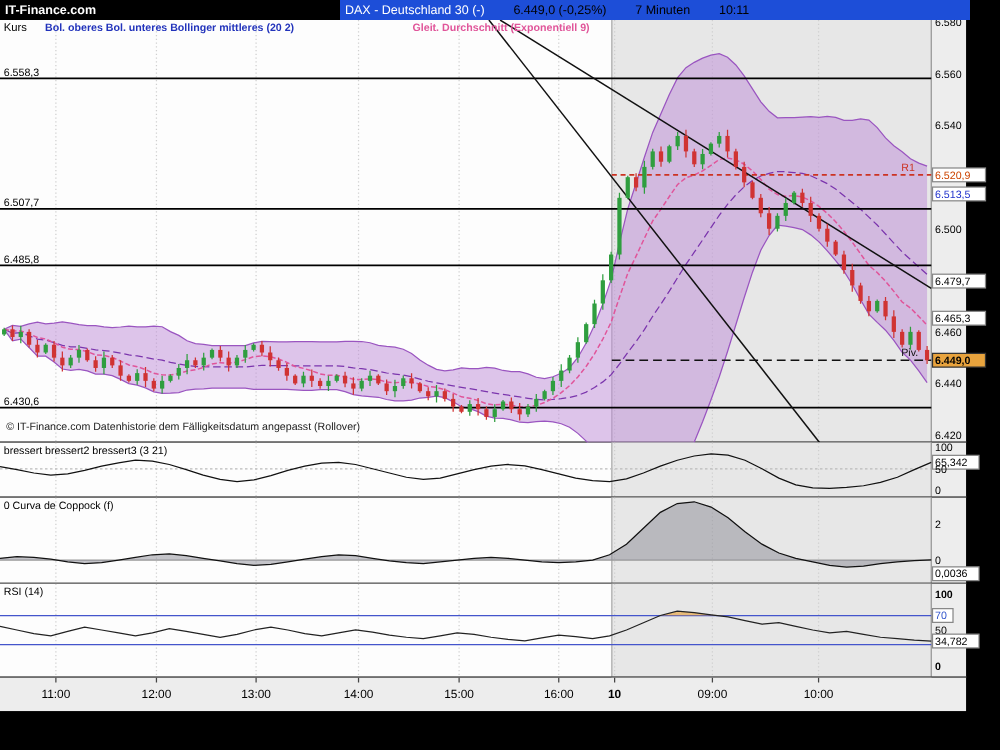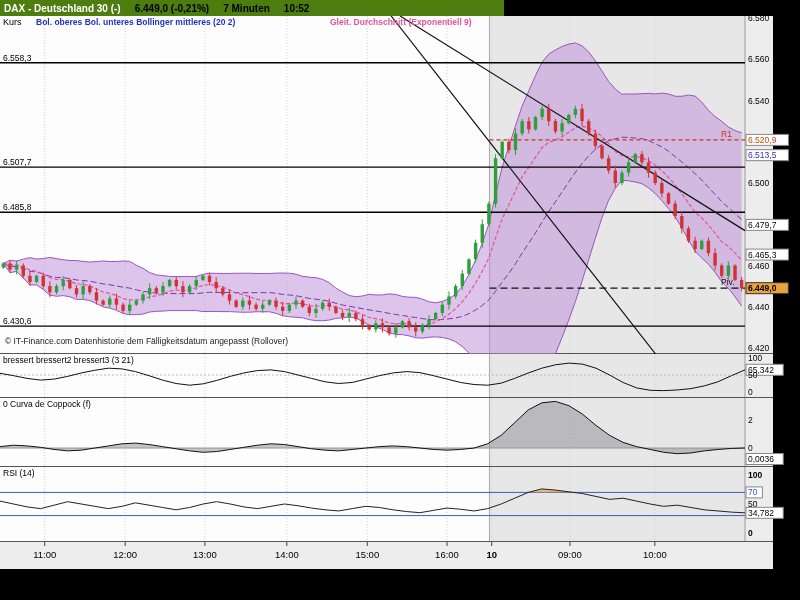--- a/index.html
+++ b/index.html
@@ -1,35 +1,36 @@
 <!DOCTYPE html>
 <html><head>
 <meta charset="utf-8">
 <style>
   html,body{margin:0;padding:0;background:#000;}
   .app{position:relative;width:800px;height:600px;background:#000;overflow:hidden;
        font-family:"Liberation Sans",sans-serif;}
   .topbar{height:16px;display:flex;align-items:center;background:#000;}
   .brand{width:268px;padding-left:4px;color:#fff;font-size:10px;font-weight:bold;}
-  .titlebar{width:500px;height:16px;background:#4d7c0f;display:flex;align-items:center;
-            gap:14px;padding-left:4px;font-size:10px;font-weight:bold;white-space:nowrap;overflow:hidden;}
+  .titlebar{width:500px;height:16px;background:#1d4ed8;display:flex;align-items:center;
+            gap:23px;padding-left:4px;font-size:10px;font-weight:normal;white-space:nowrap;overflow:hidden;}
   .t-title{color:#fff;}
   .t-price,.t-int,.t-time{color:#000;}
   svg{display:block;}
 </style>
 </head>
 <body>
 
 <div class="app">
   <div class="topbar">
+    <div class="brand">IT-Finance.com</div>
     <div class="titlebar">
       <span class="t-title">DAX - Deutschland 30 (-)</span>
-      <span class="t-price">6.449,0 (-0,21%)</span>
+      <span class="t-price">6.449,0 (-0,25%)</span>
       <span class="t-int">7 Minuten</span>
-      <span class="t-time">10:52</span>
+      <span class="t-time">10:11</span>
     </div>
   </div>
   <svg id="p1" width="800" height="338">
       <rect x="0" y="0" width="745" height="338" fill="#fdfdfd"></rect>
       <rect x="489.46500000000003" y="0" width="255.53499999999997" height="338" fill="#e7e7e7"></rect>
       <rect x="745" y="0" width="28" height="338" fill="#ededed"></rect>
       <rect x="773" y="0" width="27" height="338" fill="#000"></rect>
       <line x1="44.699999999999996" x2="44.699999999999996" y1="0" y2="338" stroke="#cfcfcf" stroke-dasharray="1,2"></line>
       <line x1="125.16000000000001" x2="125.16000000000001" y1="0" y2="338" stroke="#cfcfcf" stroke-dasharray="1,2"></line>
       <line x1="204.87500000000003" x2="204.87500000000003" y1="0" y2="338" stroke="#cfcfcf" stroke-dasharray="1,2"></line>

